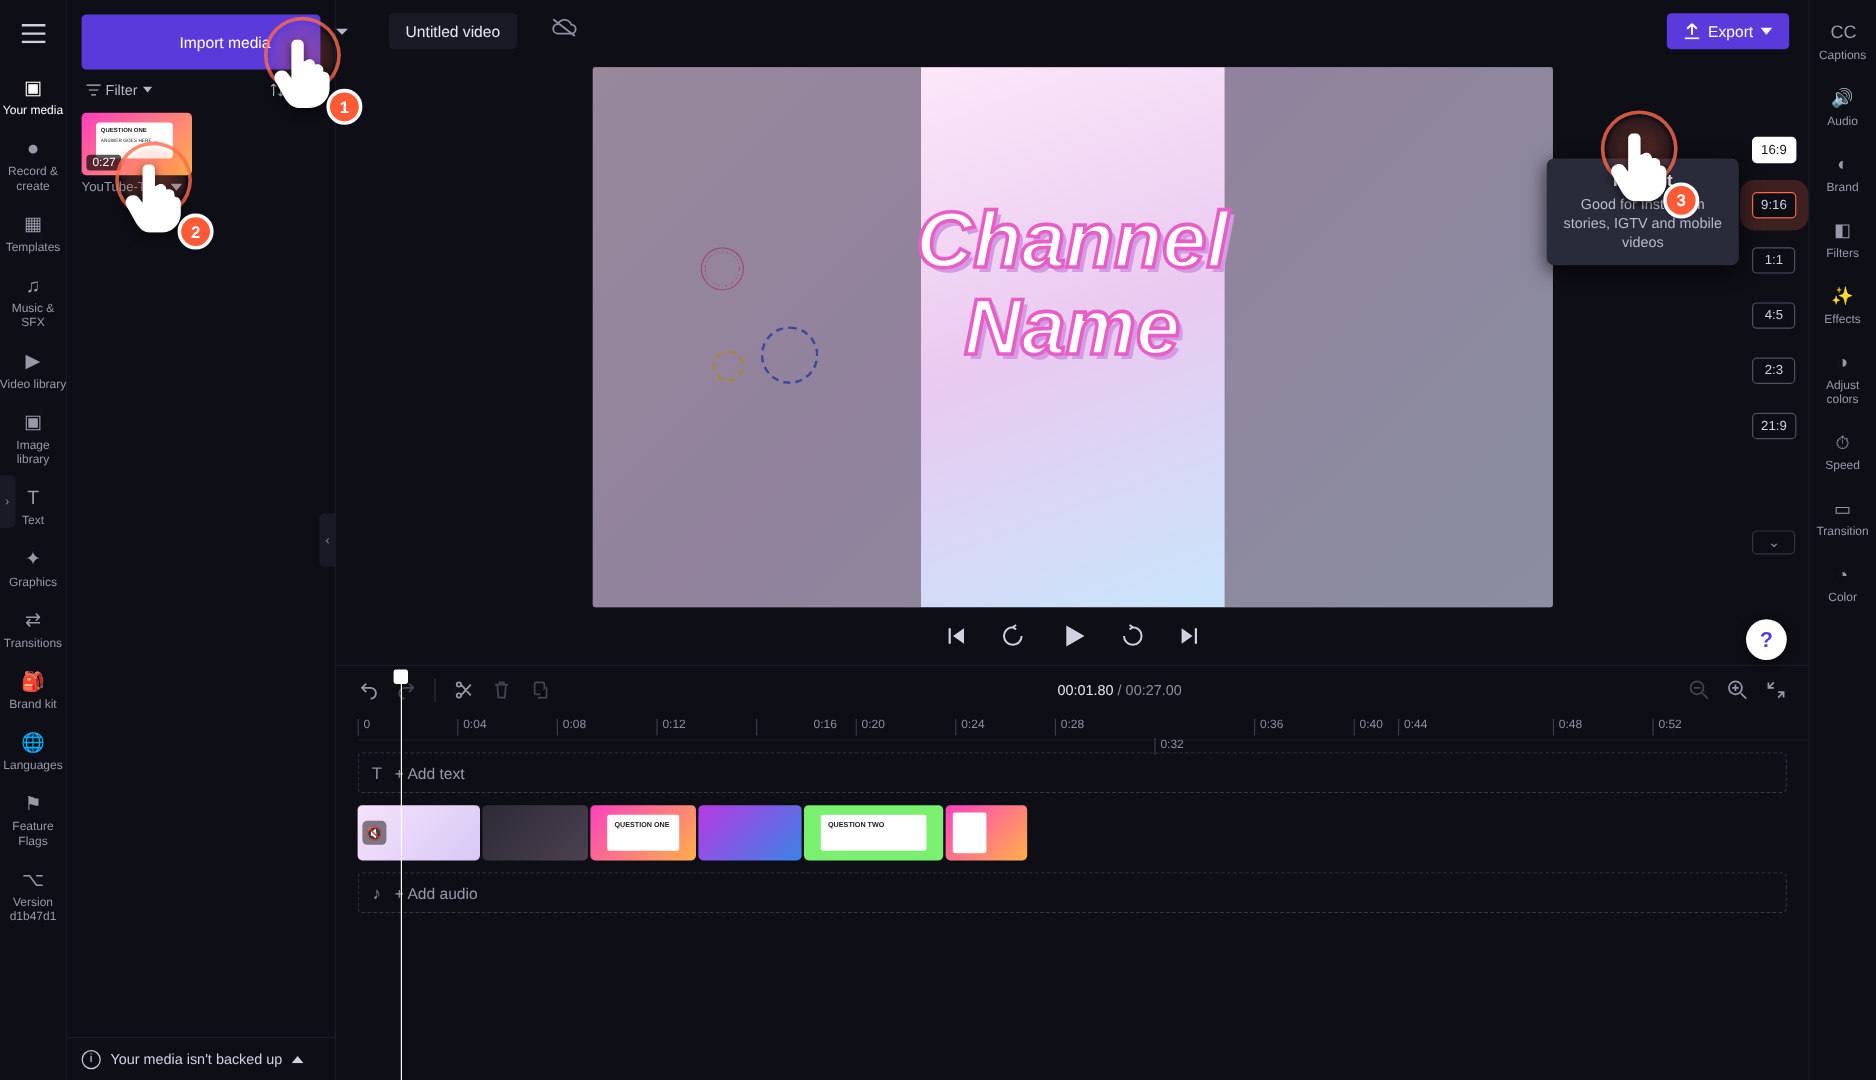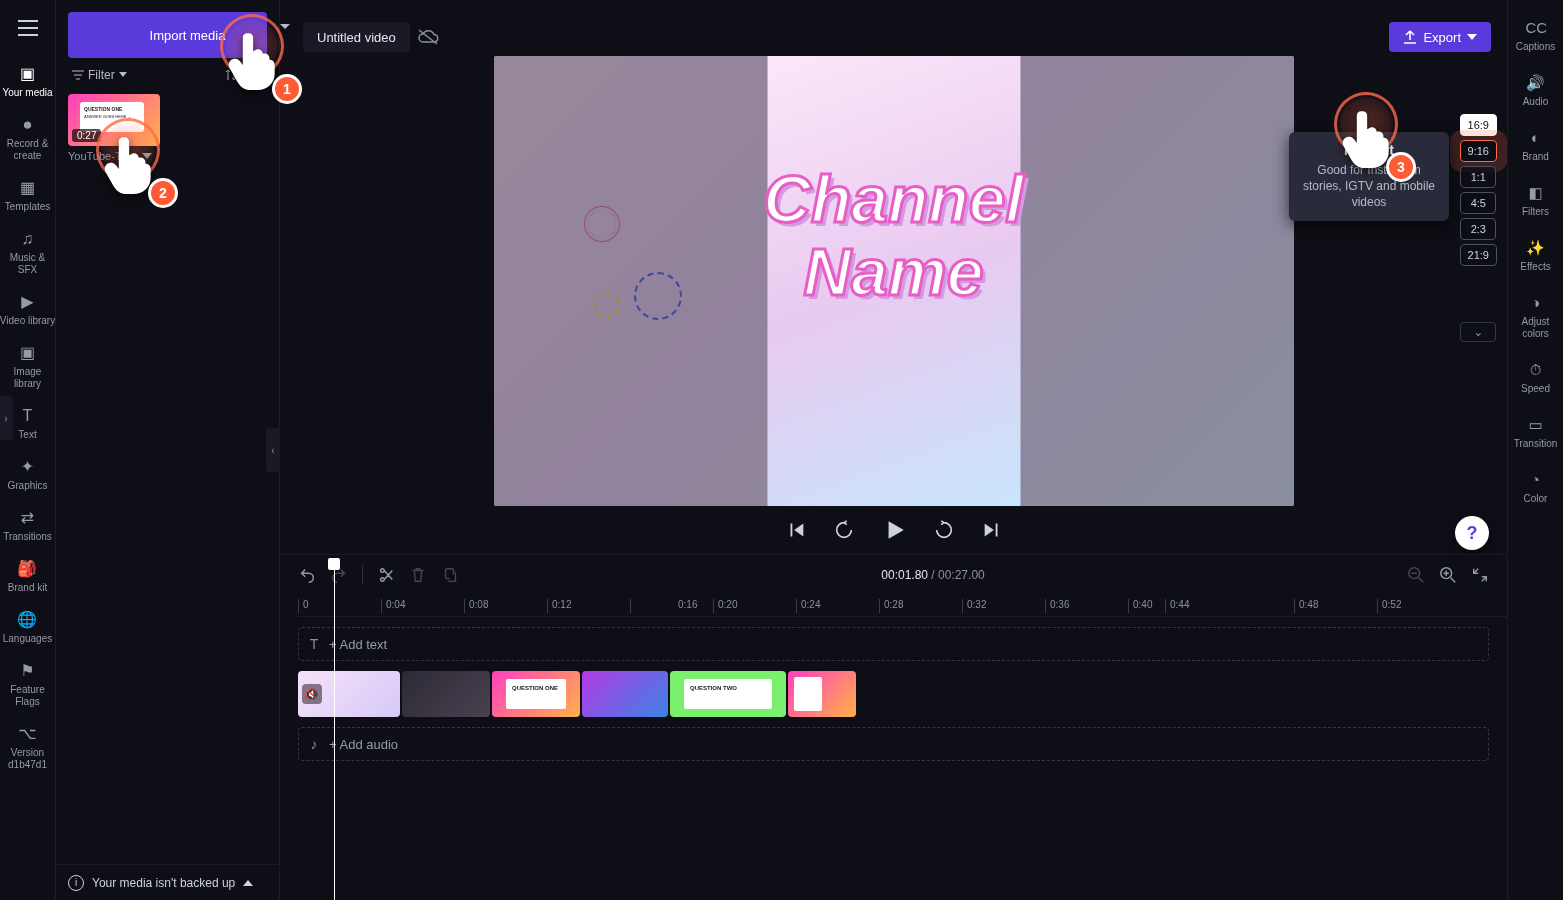--- a/index.html
+++ b/index.html
@@ -25,21 +25,21 @@
 .thumb-img { width:92px; height:52px; border-radius:4px; background:linear-gradient(135deg,#ff3fbd,#ffb24a); position:relative; overflow:hidden; cursor:pointer; }
 .thumb-img .tag { position:absolute; left:12px; top:8px; width:64px; height:30px; background:#fff; border-radius:3px; font-size:5px; color:#222; padding:4px; }
 .thumb-dur { position:absolute; left:4px; bottom:4px; background:#000a; color:#fff; font-size:10px; padding:1px 5px; border-radius:3px; }
 .thumb-title { font-size:11px; color:#9699a8; margin-top:4px; display:flex; align-items:center; gap:4px; }
 .collapser { position:absolute; right:-1px; top:50%; transform:translateY(-50%); width:14px; height:44px; background:#1a1a26; border-radius:4px 0 0 4px; color:#8d8fa0; display:flex; align-items:center; justify-content:center; font-size:10px; cursor:pointer;}
 .backup-bar { position:absolute; bottom:0; left:0; right:0; height:36px; display:flex; align-items:center; gap:8px; padding:0 12px; color:#cfd0e0; font-size:12px; border-top:1px solid #1b1b27;}
 .backup-bar .info { width:16px; height:16px; border:1.5px solid #cfd0e0; border-radius:50%; display:flex; align-items:center; justify-content:center; font-size:10px;}
 
 
 .center { flex:1; display:flex; flex-direction:column; }
-.topbar { height:52px; display:flex; align-items:flex-end; padding:0 16px; gap:7px;}
+.topbar { height:52px; display:flex; align-items:center; padding:0 16px; gap:28px;}
 .title-pill { background:#1a1a26; height:30px; border-radius:4px; padding:0 14px; display:flex; align-items:center; font-size:13px; color:#e6e6ee; cursor:text;}
 .mute-ico { width:24px; height:24px; color:#8d8fa0; cursor:pointer; }
 .topbar .spacer { flex:1; }
 .export-btn { height:30px; background:#5a3adb; border:none; border-radius:4px; color:#fff; font-size:13px; font-weight:500; padding:0 14px; display:flex; align-items:center; gap:6px; cursor:pointer;}
 
 .preview-area { flex:0 0 490px; display:flex; flex-direction:column; align-items:center; justify-content:flex-start; position:relative;}
 .canvas { margin-top:4px; width:800px; height:450px; background:linear-gradient(135deg,#f4dbf2,#e8cff4 40%,#d7e8fb); position:relative; border-radius:2px; overflow:hidden;}
 .canvas::before { content:""; position:absolute; inset:0; background:rgba(200,180,230,.25);}
 .portrait-frame { position:absolute; left:50%; top:0; transform:translateX(-50%); width:253px; height:100%; background:linear-gradient(160deg,#fce7f9,#e9caf0 50%,#c8e5fb); outline:2000px solid rgba(0,0,0,.35); }
 .channel-text { position:absolute; left:50%; top:40%; transform:translate(-50%,-50%); font-family:Georgia,serif; font-style:italic; font-weight:900; font-size:66px; line-height:1.1; text-align:center; color:#fff; -webkit-text-stroke:3px #e75fc6; text-shadow:4px 4px 0 #d49be3;}
@@ -47,21 +47,21 @@
 .spark.s1{left:90px; top:150px; width:36px;height:36px; background:radial-gradient(circle,#fff0 55%,#e87aa9 56%,#fff0 57%); box-shadow:0 0 0 1px #e87aa9 inset; filter:blur(.2px);}
 .spark.s2{left:140px; top:216px; width:48px; height:48px; border:2px dashed #5b6ff2; }
 .spark.s3{left:100px; top:236px; width:26px; height:26px; border:2px dashed #ffd24b;}
 .playbar { height:48px; display:flex; align-items:center; justify-content:center; gap:26px; position:relative; width:100%;}
 .pbtn { width:22px; height:22px; color:#cfd0e0; cursor:pointer; }
 .pbtn.play { width:26px; height:26px; }
 .fs-btn { position:absolute; right:26px; }
 .help-fab { position:absolute; right:18px; bottom:4px; width:34px; height:34px; background:#fff; border-radius:50%; color:#5a3adb; display:flex; align-items:center; justify-content:center; font-weight:700; font-size:18px; cursor:pointer; box-shadow:0 2px 8px #0008;}
 
 
-.ratios { position:absolute; right:10px; top:62px; display:flex; flex-direction:column; gap:4px; align-items:center;}
+.ratios { position:absolute; right:10px; top:62px; display:flex; flex-direction:column; gap:24px; align-items:center;}
 .ratio { min-width:36px; padding:4px 7px; font-size:11px; color:#cfd0e0; border:1px solid #4d4f62; border-radius:4px; text-align:center; cursor:pointer; background:#0e0e16cc;}
 .ratio.sel { background:#fff; color:#111; border-color:#fff; }
 .ratio-dd { width:36px; height:20px; border:1px solid #333444; border-radius:4px; color:#8d8fa0; display:flex; align-items:center; justify-content:center; font-size:12px; cursor:pointer; margin-top:52px;}
 .tooltip { position:absolute; right:58px; top:80px; width:160px; background:#2a2b3a; border-radius:6px; padding:10px 12px; font-size:12px; text-align:center; box-shadow:0 4px 16px #000a;}
 .tooltip h4{ font-size:14px; font-weight:600; margin-bottom:4px; color:#fff;}
 .tooltip p{ color:#b7b9c8; line-height:1.35;}
 
 
 .rightnav { width:56px; background:#0e0e16; border-left:1px solid #1b1b27; display:flex; flex-direction:column; align-items:center; padding-top:10px;}
 .rightnav .nav-item{ padding:8px 0 12px;}
@@ -301,21 +301,21 @@
 
       <div class="ruler" id="ruler">
           <div class="tick" style="left: 0px;">0</div>
           <div class="tick" style="left: 83px;">0:04</div>
           <div class="tick" style="left: 166px;">0:08</div>
           <div class="tick" style="left: 249px;">0:12</div>
           <div class="tick" style="left: 332px; padding-left: 47px;">0:16</div>
           <div class="tick" style="left: 415px;">0:20</div>
           <div class="tick" style="left: 498px;">0:24</div>
           <div class="tick" style="left: 581px;">0:28</div>
-          <div class="tick" style="left: 664px;">0:32</div>
+          <div class="tick" style="left: 664px; margin-top: 16px;">0:32</div>
           <div class="tick" style="left: 747px;">0:36</div>
           <div class="tick" style="left: 830px;">0:40</div>
           <div class="tick" style="left: 867px;">0:44</div>
           <div class="tick" style="left: 996px;">0:48</div>
           <div class="tick" style="left: 1079px;">0:52</div>
         </div>
 
       <div class="tracks">
         <div class="track">
           <span class="track-ico">T</span>

